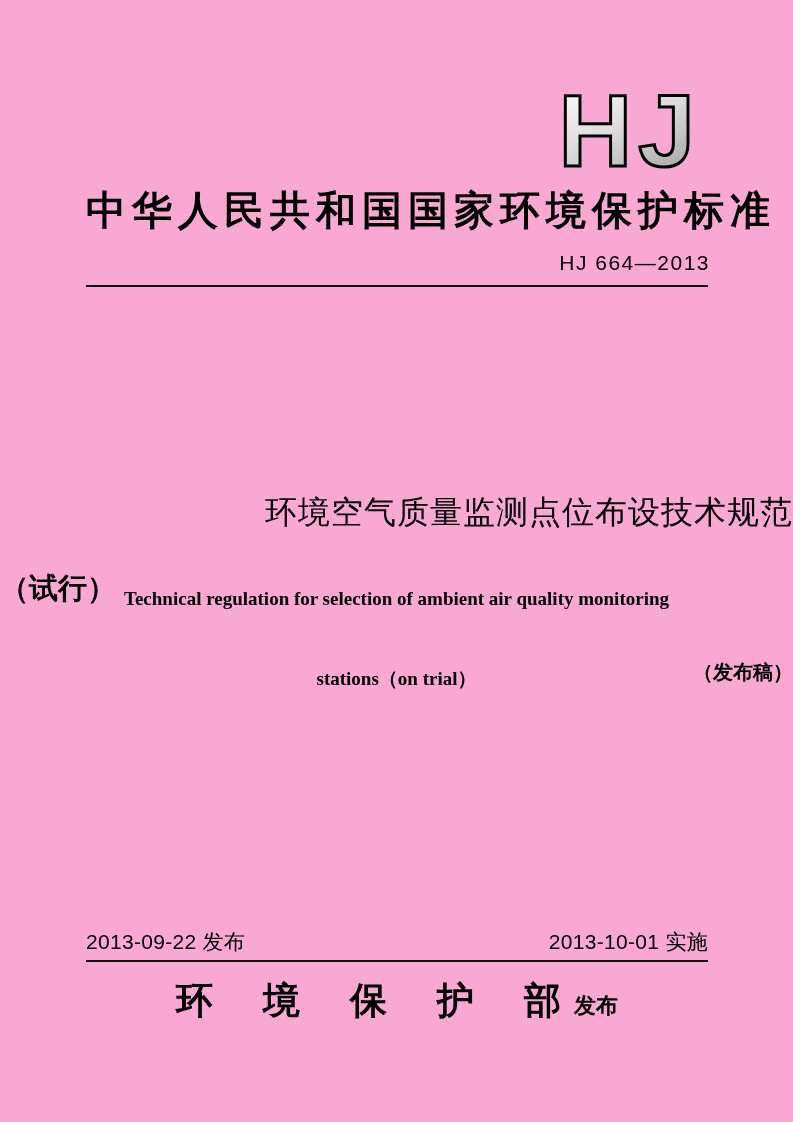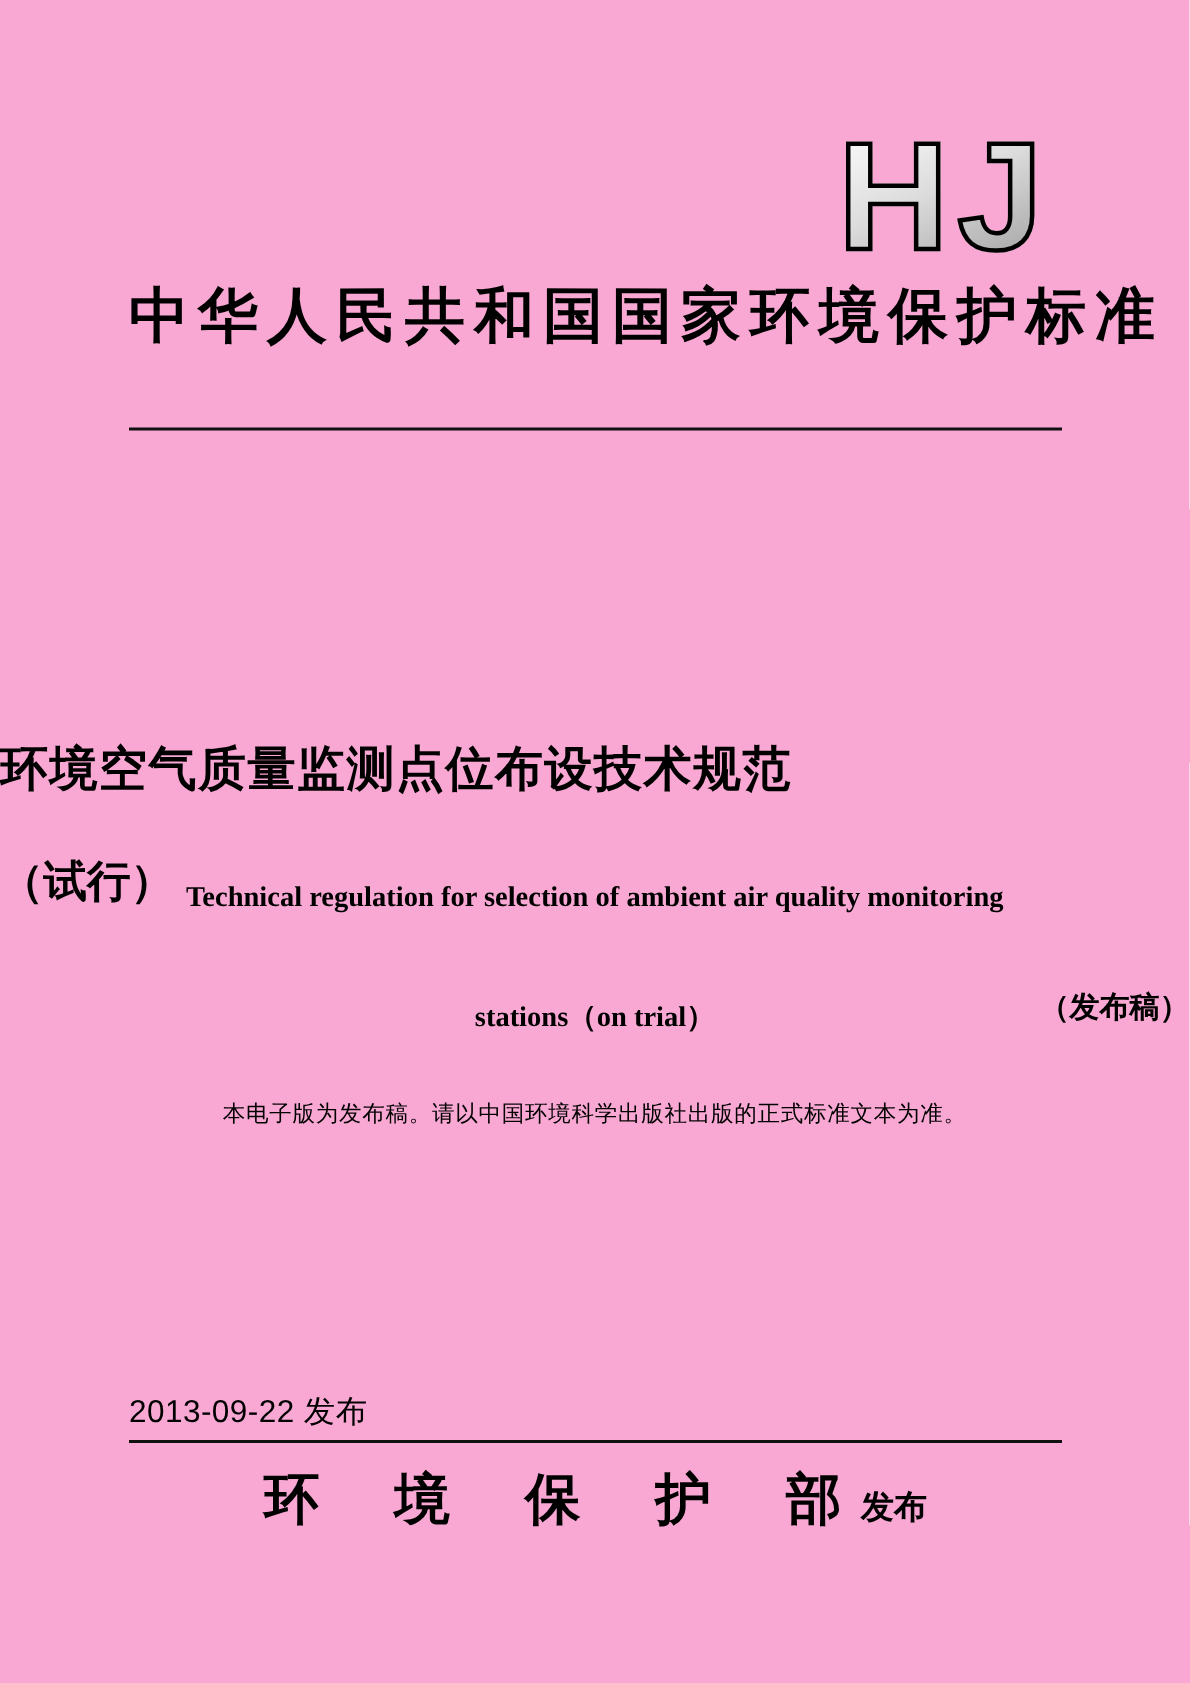--- a/index.html
+++ b/index.html
@@ -67,23 +67,23 @@
     background: #111;
   }
   .rule-top { top: 285px; }
   .rule-bottom { top: 960px; }
 
   .title-cn {
     position: absolute;
     top: 494px;
     left: 0;
     width: 100%;
-    text-align: left;
-    font-family: "Liberation Sans", sans-serif;
-    font-weight: bold;
+    text-align: right;
+    font-family: "Liberation Sans", sans-serif;
+    font-weight: normal;
     font-size: 32px;
     letter-spacing: 1px;
     line-height: 1.15;
   }
   .title-trial {
     position: absolute;
     top: 540px;
     left: 0;
     width: 100%;
     text-align: left;
@@ -167,37 +167,38 @@
 </style>
 </head>
 <body>
 
 <div class="page">
 
   <div class="hj-logo">HJ</div>
 
   <div class="std-type">中华人民共和国国家环境保护标准</div>
 
+  <div class="std-number">HJ 664—2013</div>
 
   <div class="rule rule-top"></div>
 
   <div class="title-cn">环境空气质量监测点位布设技术规范</div>
 
   <div class="title-trial">（试行）</div>
 
   <div class="title-en1">Technical regulation for selection of ambient air quality monitoring</div>
 
   <div class="title-en2">stations（on trial）</div>
 
   <div class="edition">（发布稿）</div>
 
-  <div class="notice">本电子版为发布稿。请以中国环境科学出版社出版的正式标准文本为准。</div>
 
   <div class="dates-row">
     <span>2013-09-22 发布</span>
+    <span>2013-10-01 实施</span>
   </div>
 
   <div class="rule rule-bottom"></div>
 
   <div class="issuer-row">
     <span class="issuer-name">环境保护部</span><span class="issuer-action">发布</span>
   </div>
 
 </div>
 

